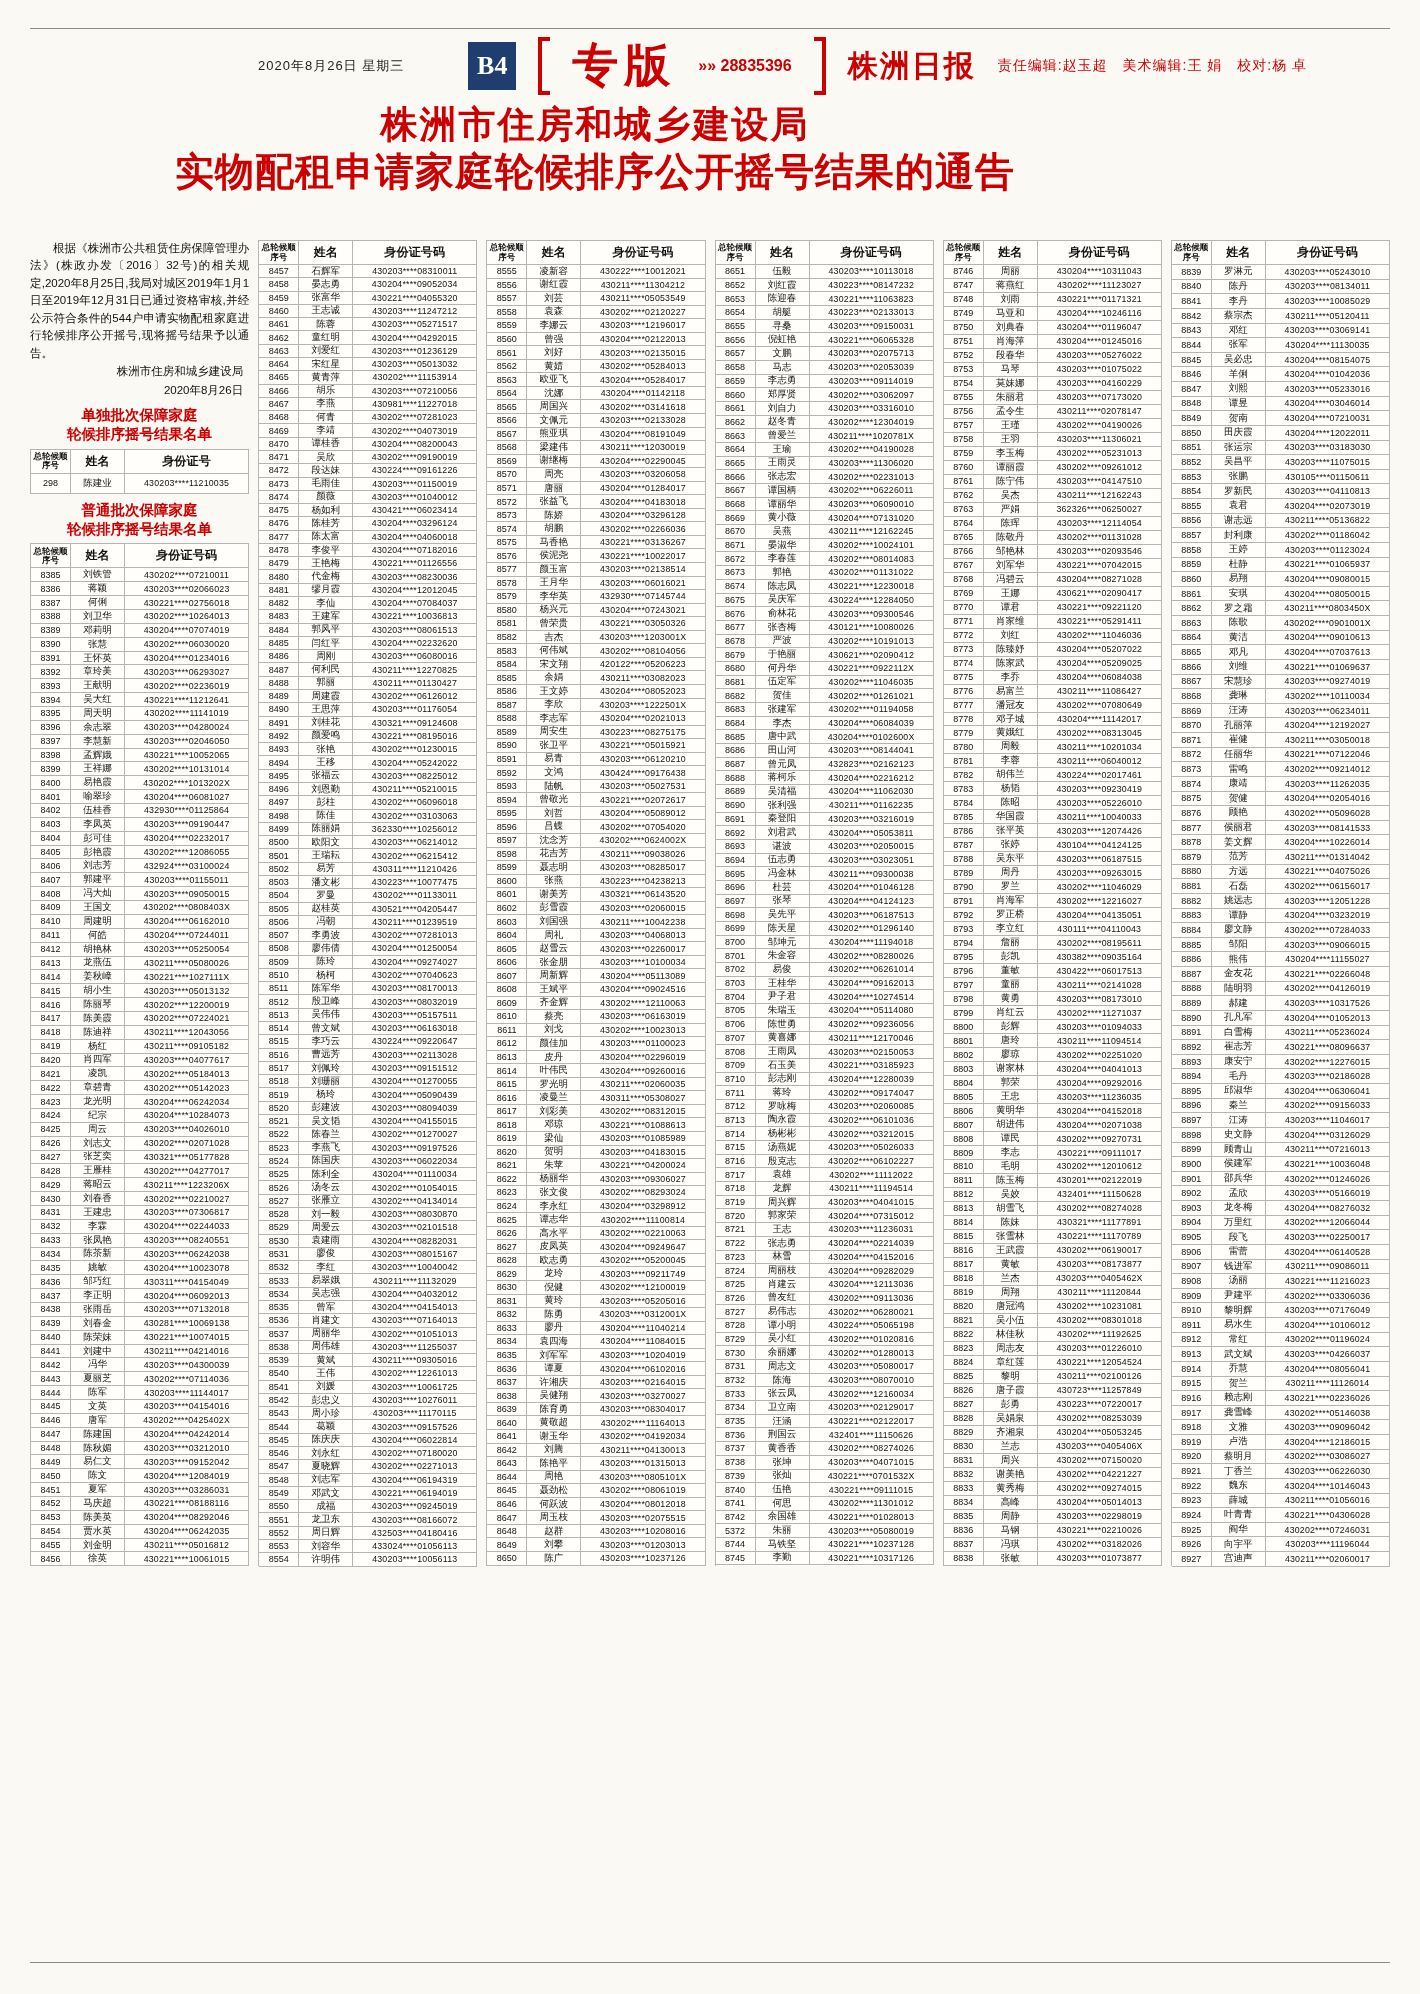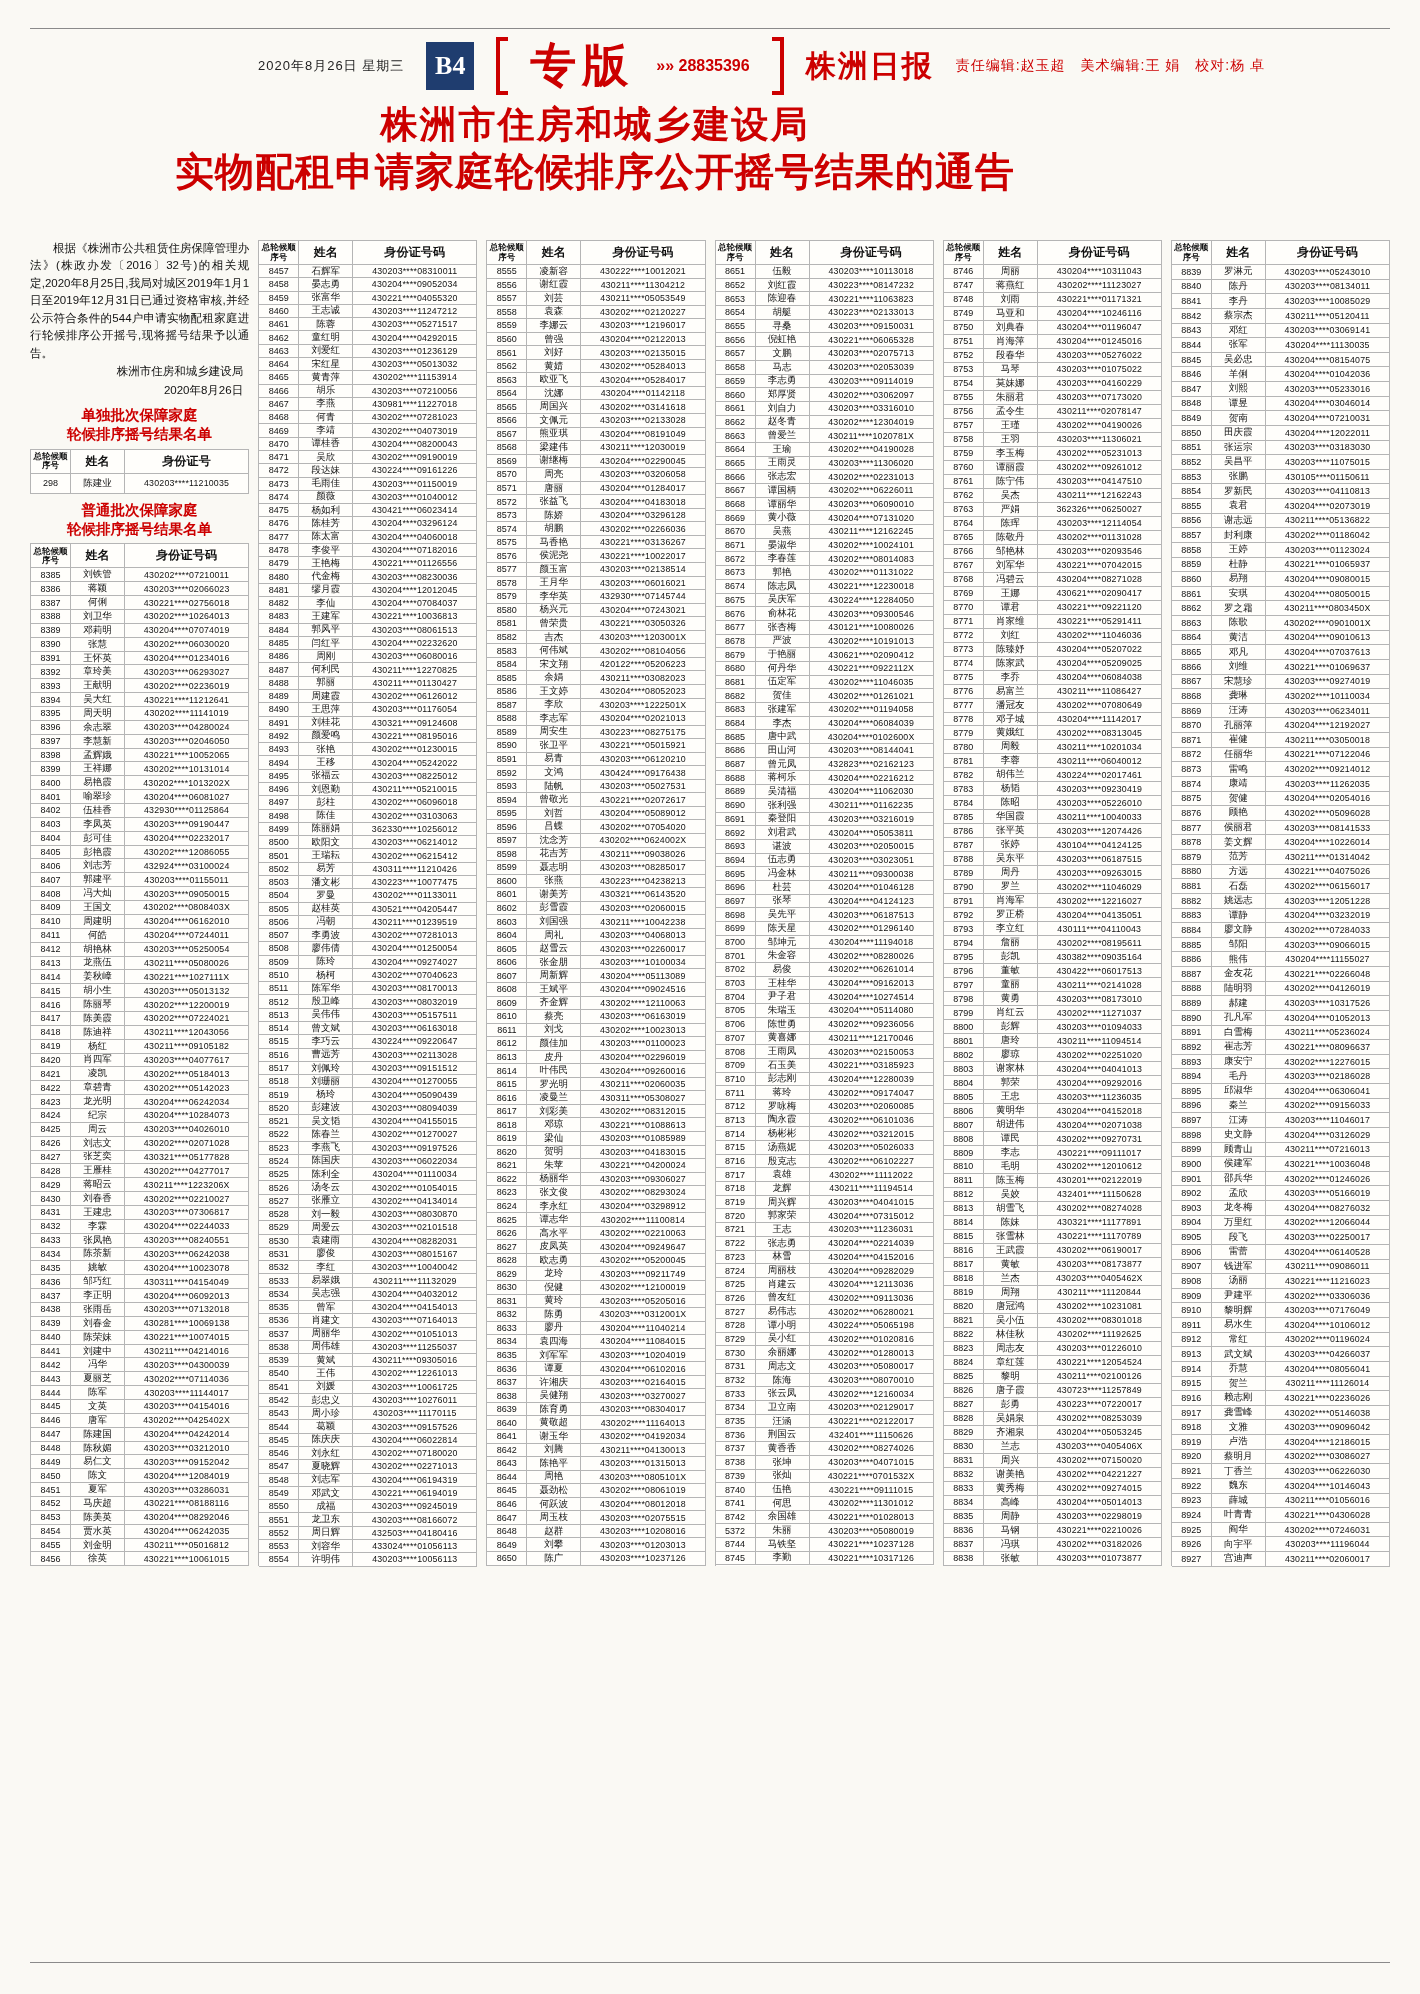--- a/index.html
+++ b/index.html
@@ -7,21 +7,21 @@
   body { font-family:"Liberation Sans", sans-serif; }
   .page { position:relative; width:1420px; height:1994px; background:#faf9f4; margin:0 auto; overflow:hidden; color:#111; }
   .rule { position:absolute; left:30px; right:30px; border-top:1px solid #8a8a8a; }
   .rule.top { top:28px; }
   .rule.bottom { top:1962px; }
 
   
   .header { position:absolute; top:38px; left:258px; height:56px; display:flex; align-items:center; gap:22px; }
   .dateline { font-size:13px; color:#222; letter-spacing:1px; white-space:nowrap; }
   .pageno { width:48px; height:48px; background:#1f3d6f; color:#fff; display:flex; align-items:center; justify-content:center;
-            font-size:26px; font-weight:bold; font-family:"Liberation Serif", serif; }
+            font-size:26px; font-weight:bold; font-family:"Liberation Serif", serif;margin-left:42px; }
   .brk { width:12px; height:58px; }
   .brk.l { border-left:4px solid #c00; border-top:4px solid #c00; border-bottom:4px solid #c00; }
   .brk.r { border-right:4px solid #c00; border-top:4px solid #c00; border-bottom:4px solid #c00; }
   .section-label { font-size:46px; font-weight:bold; color:#c00; letter-spacing:6px; font-family:"Liberation Serif", serif; line-height:1;text-align:center; }
   .phone { color:#c00; font-size:16px; font-weight:bold; white-space:nowrap;text-align:center; }
   .masthead { color:#c00; font-size:30px; font-weight:bold; font-family:"Liberation Serif", serif; letter-spacing:2px; white-space:nowrap; }
   .editors { color:#c00; font-size:14px; white-space:nowrap; letter-spacing:1px; }
 
   
   .title { position:absolute; top:102px; left:30px; width:1130px; text-align:center; color:#c00;

